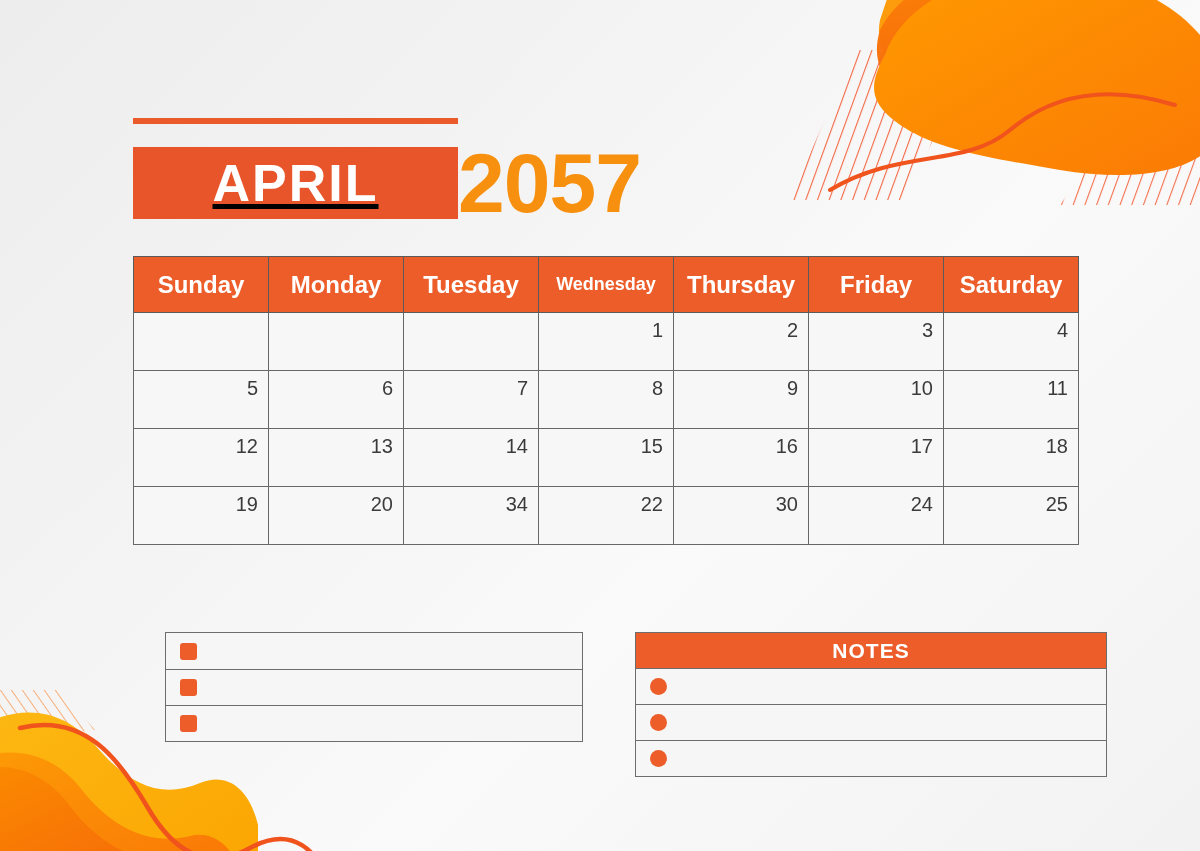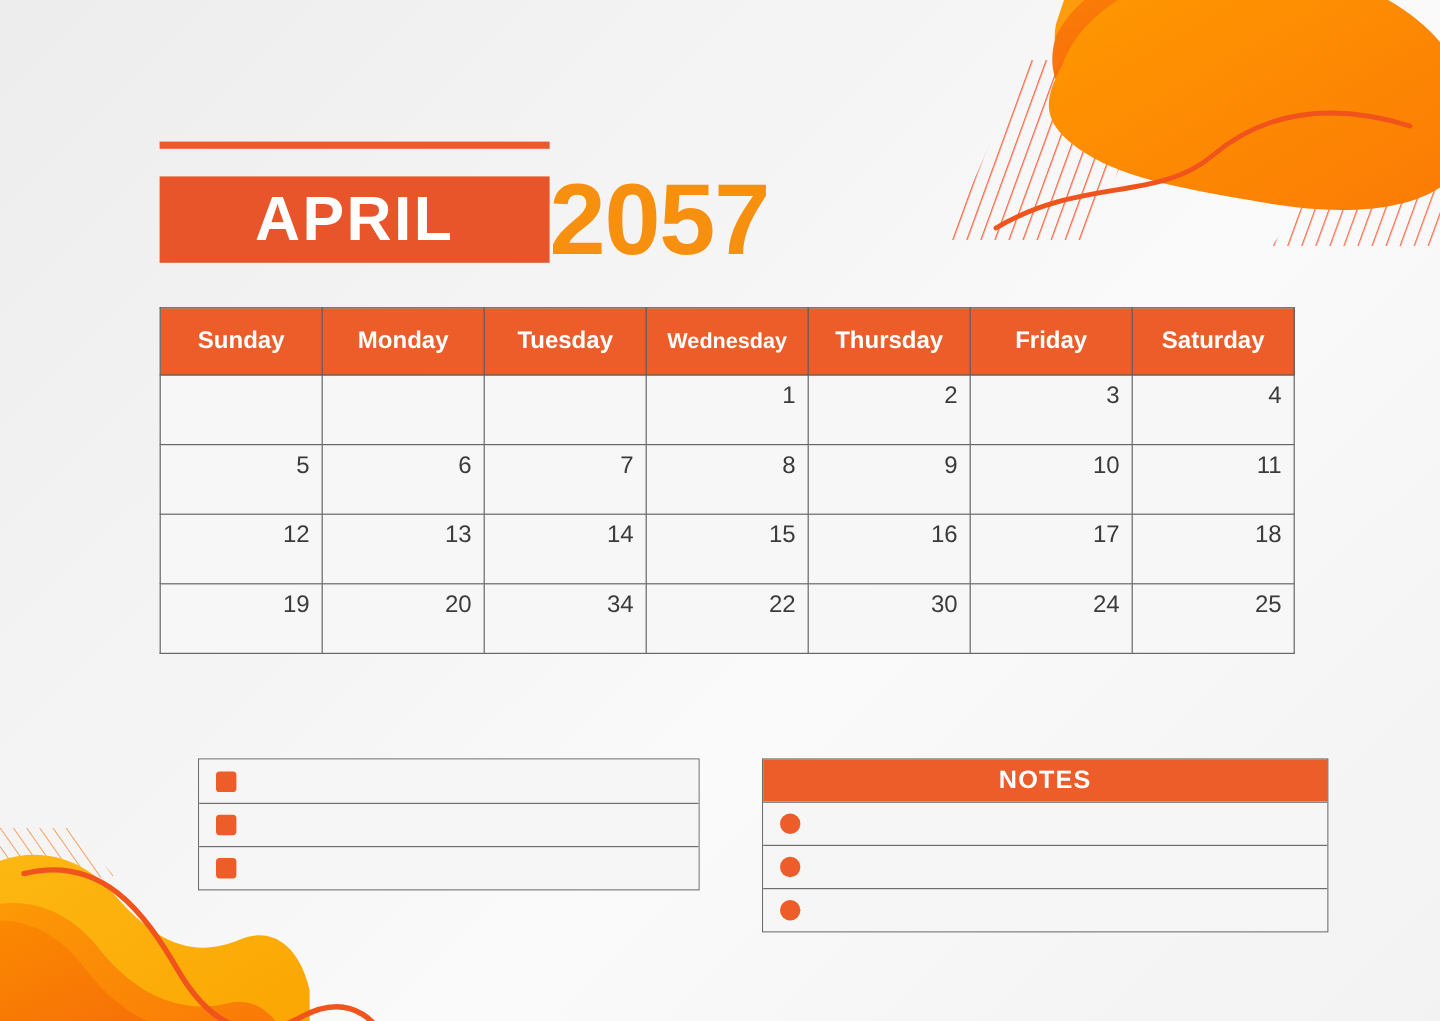--- a/index.html
+++ b/index.html
@@ -55,20 +55,21 @@
     align-items: center;
   }
 
   .month-banner {
     width: 325px;
     height: 72px;
     background: #e8552b;
     display: flex;
     align-items: center;
     justify-content: center;
+    text-decoration: underline;
   }
 
   .month-label {
     color: #ffffff;
     font-size: 52px;
     font-weight: bold;
     letter-spacing: 2px;
     line-height: 1;
   }
 
@@ -87,21 +88,21 @@
     top: 256px;
     width: 946px;
     border-collapse: collapse;
     table-layout: fixed;
   }
 
   .calendar th {
     height: 56px;
     background: #ec5d29;
     color: #ffffff;
-    font-size: 20px;
+    font-size: 24px;
     font-weight: bold;
     border: 1px solid #5a5a5a;
     text-align: center;
     vertical-align: middle;
   }
 
   .calendar th.narrow {
     font-size: 18px;
   }
 

